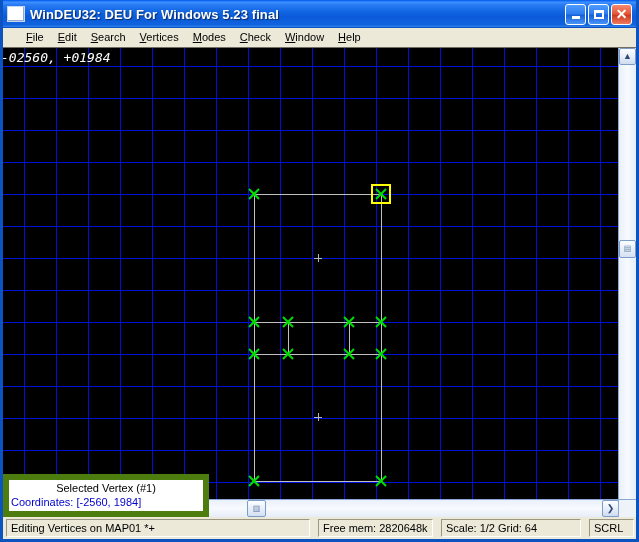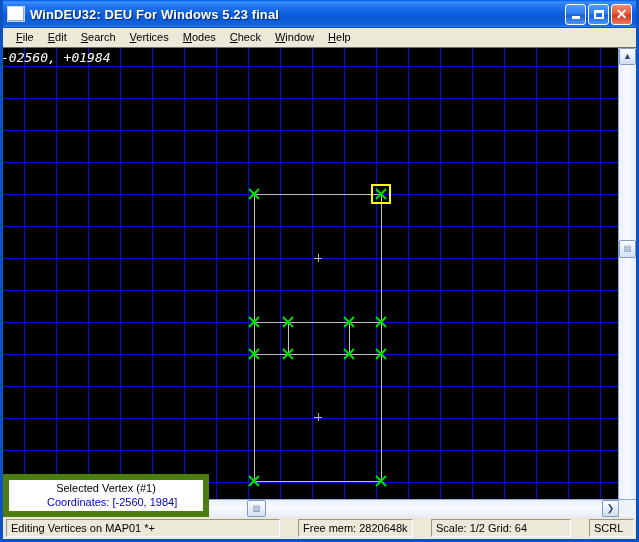--- a/index.html
+++ b/index.html
@@ -95,21 +95,21 @@
     font-family: "Liberation Sans", sans-serif; margin-top:-1px;
   }
 
   
   #menubar {
     flex: 0 0 19px;
     height: 19px;
     background: #ece9d8;
     display: flex;
     align-items: center;
-    padding-left: 6px;
+    padding-left: 16px;
     box-sizing: border-box;
     border-bottom: 1px solid #ece9d8;
   }
   .menu-item {
     font-size: 11px;
     color: #000;
     padding: 1px 7px 1px 7px;
     cursor: default;
     white-space: nowrap;
   }
@@ -170,21 +170,20 @@
     text-align: center;
     color: #000;
     font-size: 11px;
     line-height: 14px;
   }
   #info-coords {
     color: #0000cc;
     font-size: 11px;
     line-height: 14px;
     padding-left: 2px;
-    margin-left: 36px;
   }
 
   
   .sb-track {
     position: absolute;
     background: #f0f4fb;
   }
   #vscroll {
     right: 0; top: 0; bottom: 17px; width: 17px;
     border-left: 1px solid #8ca7d4;
@@ -223,21 +222,21 @@
 
   
   #statusbar {
     flex: 0 0 22px;
     height: 22px;
     background: #ece9d8;
     display: flex;
     align-items: stretch;
     padding: 2px 2px 2px 3px;
     box-sizing: border-box;
-    gap: 18px;
+    gap: 8px;
   }
   .status-cell {
     border: 1px solid;
     border-color: #9a9684 #ffffff #ffffff #9a9684;
     background: #ece9d8;
     display: flex;
     align-items: center;
     padding: 0 4px;
     font-size: 11px;
     color: #000;

